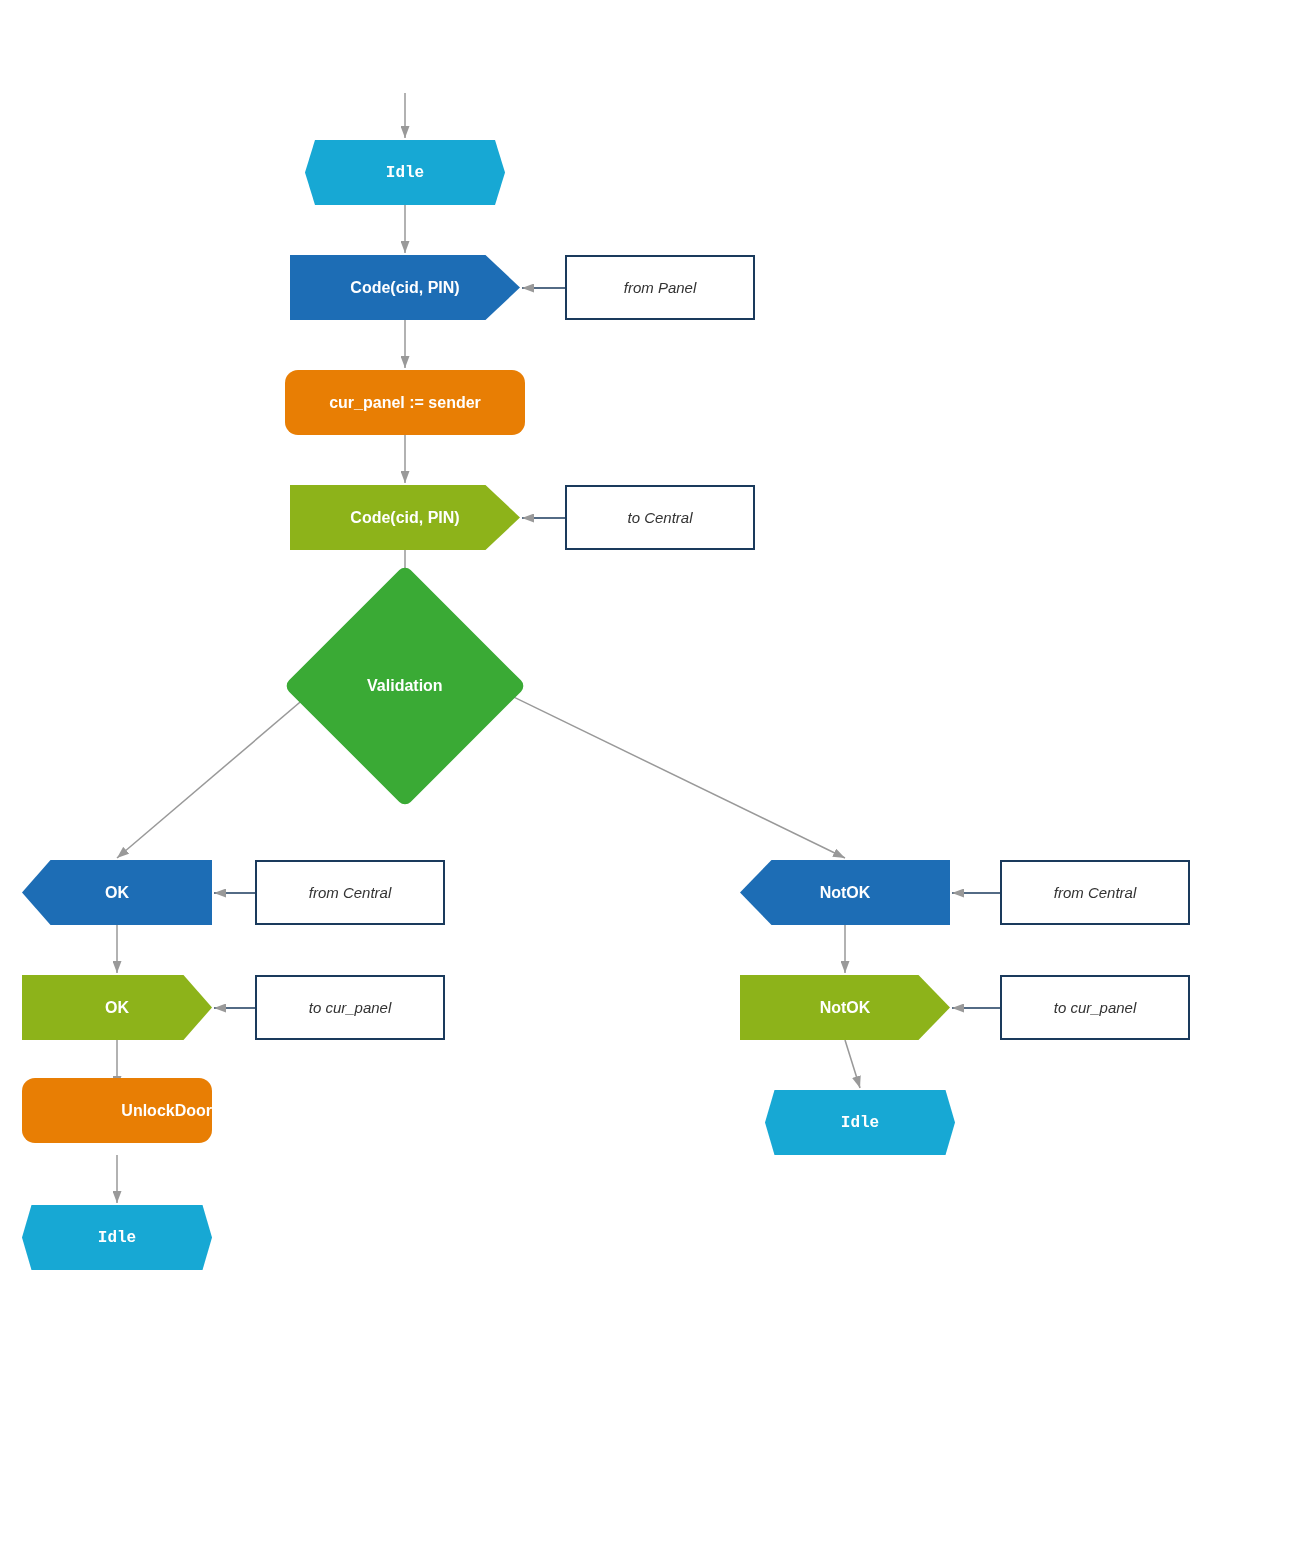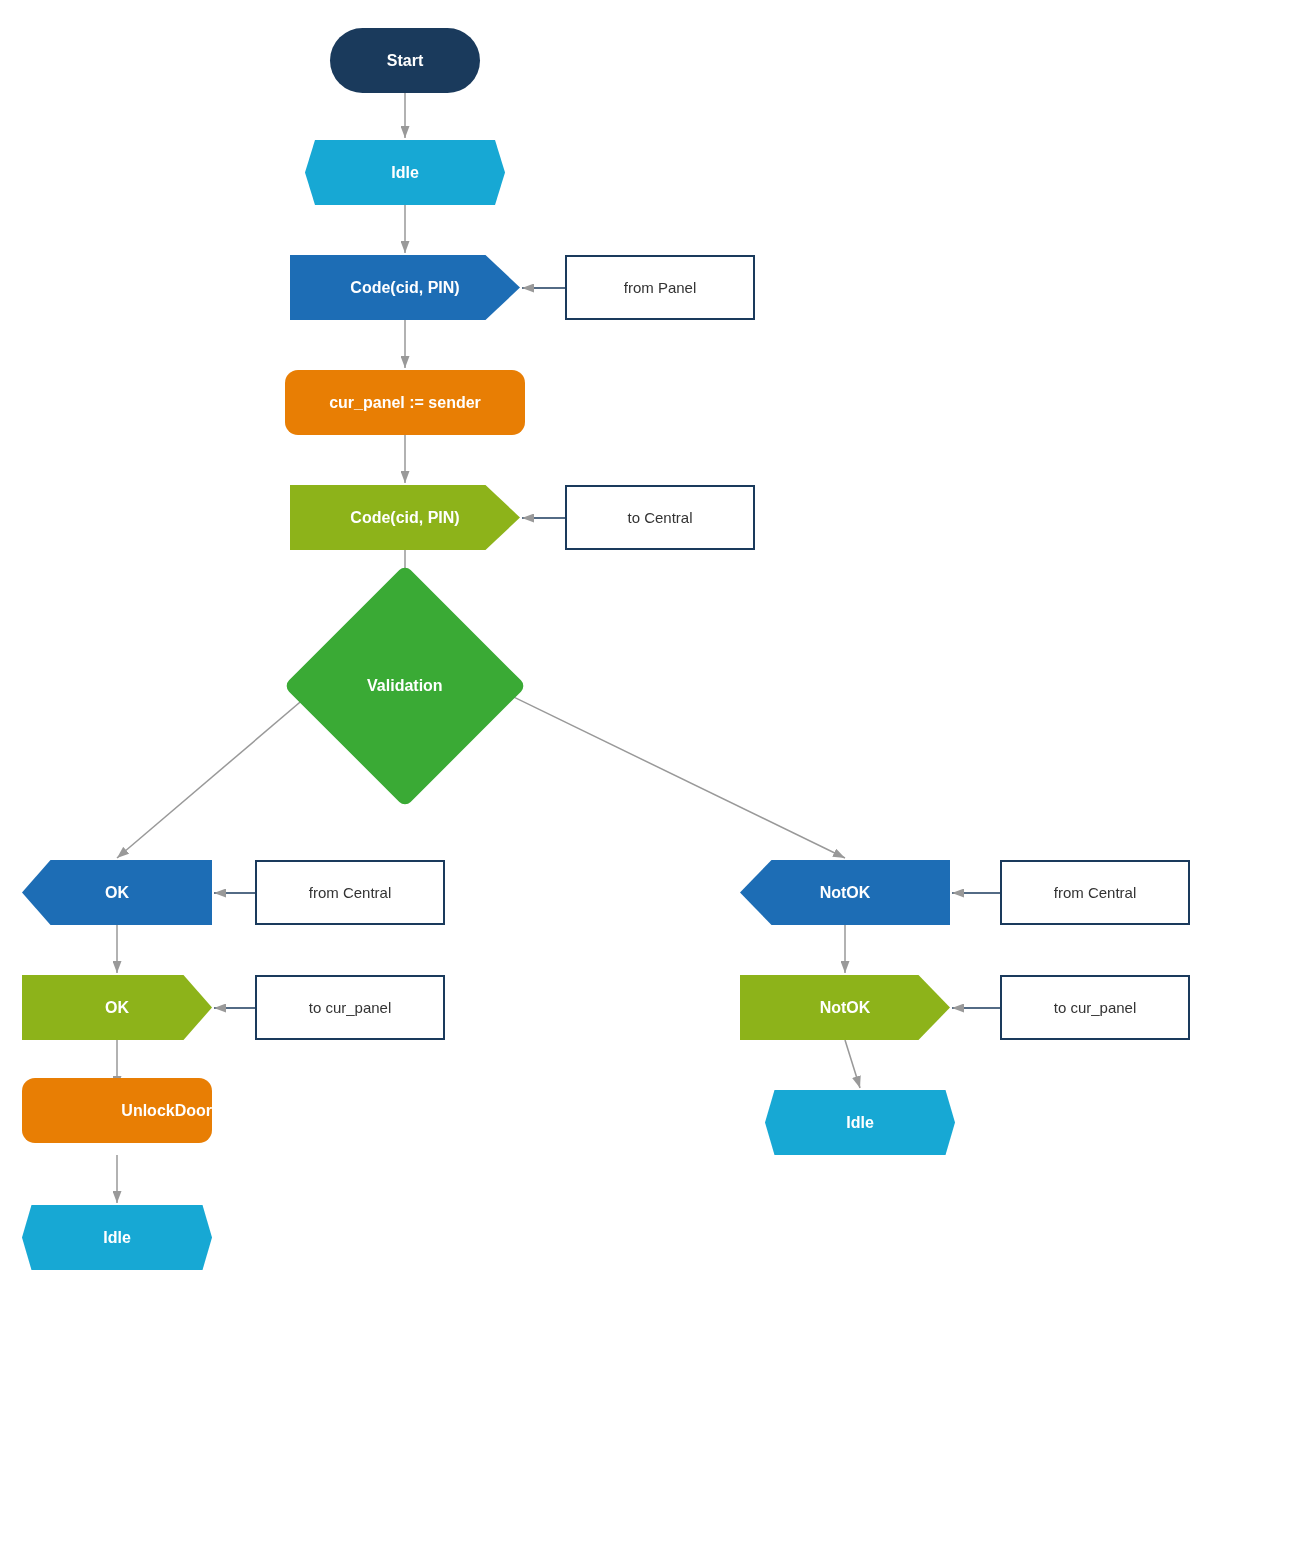--- a/index.html
+++ b/index.html
@@ -65,35 +65,36 @@
     .note {
       position: absolute;
       border: 2px solid #1a3a5c;
       background: white;
       display: flex;
       align-items: center;
       justify-content: center;
       color: #333;
       font-size: 15px;
       font-weight: normal;
+      font-style: italic;
     }
 
     
     .arrows-svg {
       position: absolute;
       top: 0;
       left: 0;
       width: 1308px;
       height: 1550px;
       pointer-events: none;
     }
 
     
     .dark-blue   { background: #1a3a5c; }
-    .cyan-blue   { background: #17a8d4; }
+    .cyan-blue   { background: #17a8d4; font-family: Liberation Mono, monospace; }
     .mid-blue    { background: #1d6db5; }
     .olive-green { background: #8db31a; }
     .green       { background: #3aaa35; }
     .orange      { background: #e87e04; border-radius: 13px; }
   </style>
 </head>
 <body>
 
 <div class="diagram">
 
@@ -134,23 +135,20 @@
 
     <line x1="255" y1="893" x2="214" y2="893" stroke="#1a3a5c" stroke-width="1.5" marker-end="url(#arrowhead)"></line>
 
     <line x1="255" y1="1008" x2="214" y2="1008" stroke="#1a3a5c" stroke-width="1.5" marker-end="url(#arrowhead)"></line>
 
     <line x1="1000" y1="893" x2="952" y2="893" stroke="#1a3a5c" stroke-width="1.5" marker-end="url(#arrowhead)"></line>
 
     <line x1="1000" y1="1008" x2="952" y2="1008" stroke="#1a3a5c" stroke-width="1.5" marker-end="url(#arrowhead)"></line>
   </svg>
 
-  <div class="node pill dark-blue" style="left:330px; top:28px; width:150px; height:65px;">
-    <span>Start</span>
-  </div>
 
   <div class="node hex-both cyan-blue" style="left:305px; top:140px; width:200px; height:65px;">
     <span>Idle</span>
   </div>
 
   <div class="node hex-right mid-blue" style="left:290px; top:255px; width:230px; height:65px;">
     <span>Code(cid, PIN)</span>
   </div>
 
   <div class="node rect orange" style="left:285px; top:370px; width:240px; height:65px;">

